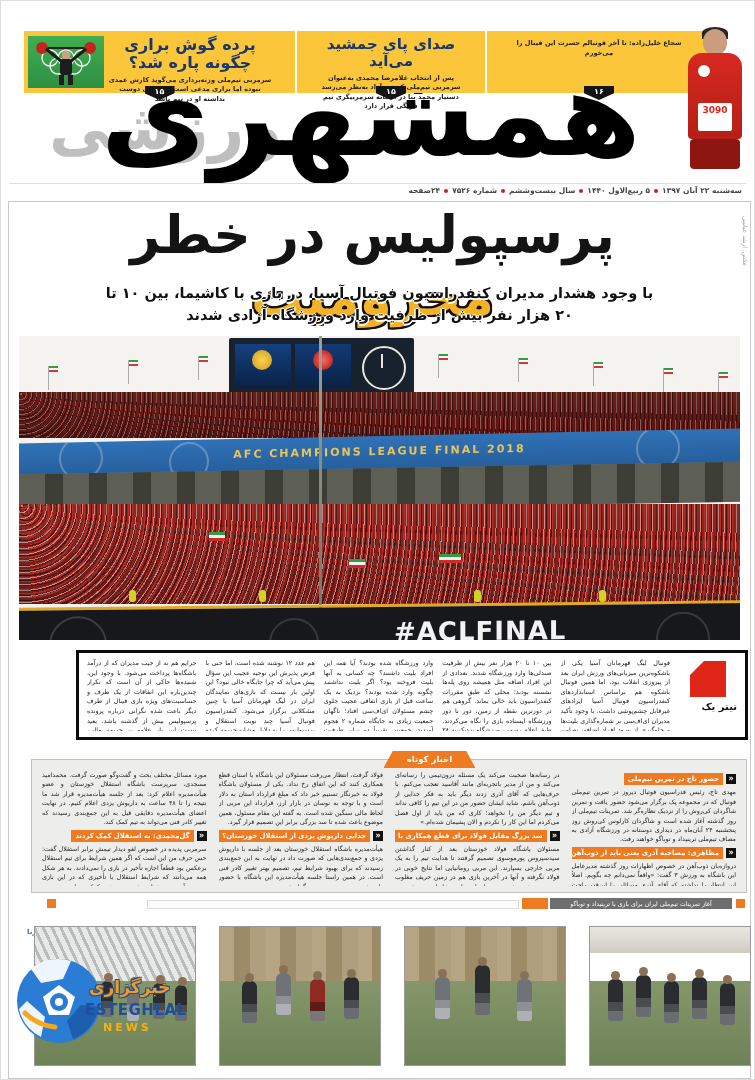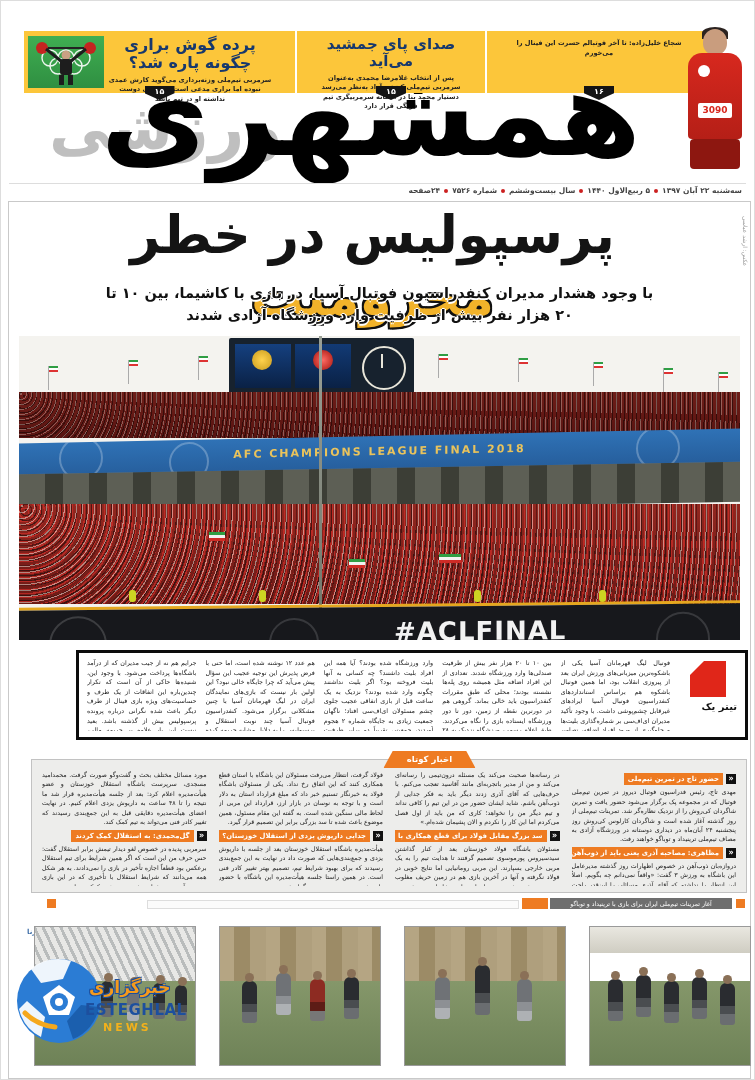--- a/index.html
+++ b/index.html
@@ -21,21 +21,21 @@
             direction:rtl;letter-spacing:-4px;z-index:2;line-height:1;}
   .logo-gray{position:absolute;left:48px;top:4px;font-size:62px;font-weight:900;color:#bfbfbf;
              direction:rtl;z-index:1;line-height:1;}
   .player{position:absolute;right:2px;top:28px;width:72px;height:154px;z-index:5;}
   .player .head{position:absolute;left:23px;top:0;width:24px;height:26px;border-radius:50% 50% 45% 45%;
                 background:#c99d7e;}
   .player .hair{position:absolute;left:22px;top:-2px;width:26px;height:12px;border-radius:50% 50% 0 0;background:#2b2320;}
   .player .torso{position:absolute;left:8px;top:24px;width:54px;height:86px;border-radius:14px 14px 4px 4px;
                  background:linear-gradient(#d7281e,#b51f17);}
   .player .crest{position:absolute;left:18px;top:36px;width:12px;height:12px;border-radius:50%;background:#fff;}
-  .player .bib{position:absolute;left:18px;top:74px;width:34px;height:15px;background:#fff;border-radius:2px;
+  .player .bib{position:absolute;left:18px;top:74px;width:34px;height:28px;background:#fff;border-radius:2px;
                color:#d7281e;font-size:9px;font-weight:bold;text-align:center;line-height:15px;}
   .player .shorts{position:absolute;left:10px;top:110px;width:50px;height:30px;background:#8d1710;border-radius:4px;}
   
   .rule{position:absolute;top:182px;left:8px;right:8px;height:1px;background:#ddd;}
   .dateline{position:absolute;top:185px;right:12px;direction:rtl;font-size:7.5px;color:#444;font-weight:bold;}
   .dateline .dot{display:inline-block;width:4px;height:4px;border-radius:50%;background:#cc2020;margin:0 4px;vertical-align:middle;}
   
   .main{position:absolute;top:200px;left:7px;width:741px;height:876px;border:1px solid #c9c9c9;background:#fff;}
   .headline{position:absolute;top:2px;left:0;right:14px;text-align:center;direction:rtl;font-weight:900;
             font-size:52px;line-height:1.2;letter-spacing:-2px;}

